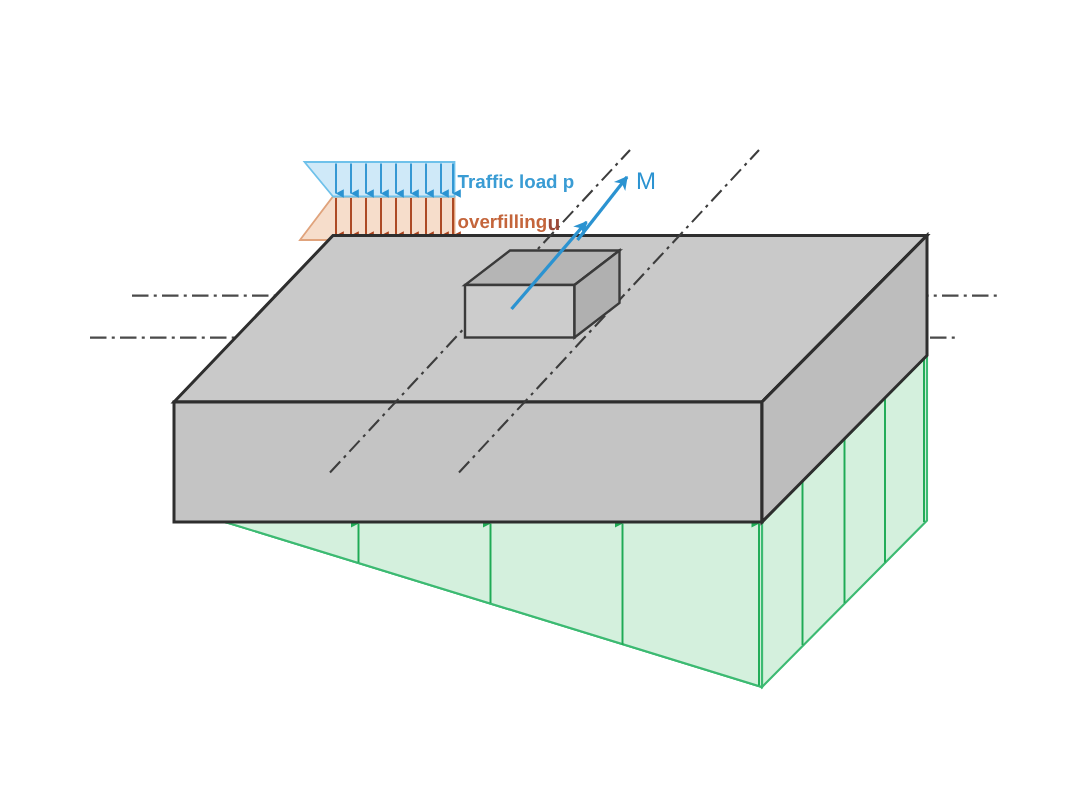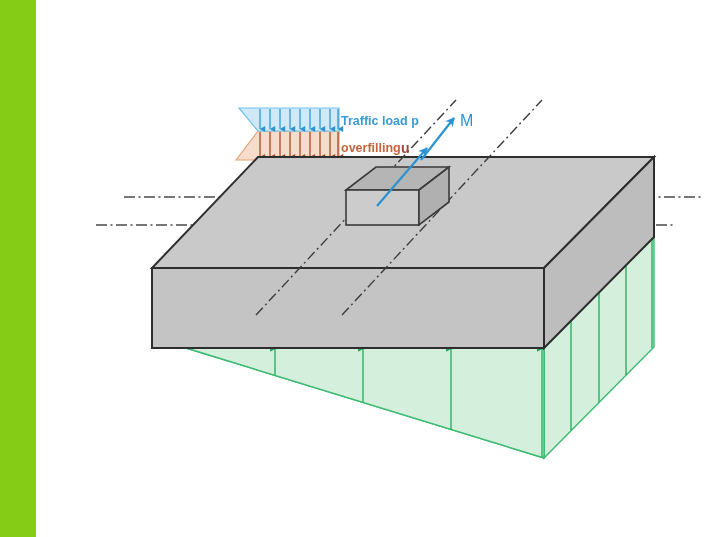--- a/index.html
+++ b/index.html
@@ -10,22 +10,21 @@
   body {
     width: 717px;
     height: 537px;
     overflow: hidden;
     font-family: "Liberation Sans", sans-serif;
   }
   #diagram-root {
     position: relative;
     width: 588px;
     height: 537px;
-    background: #84cc16;
-    padding-left: 36px;
+    background: #a21caf;
   }
   svg#scene {
     display: block;
     width: 717px;
     height: 537px;
   }
   .lbl {
     font-family: "Liberation Sans", sans-serif;
     font-size: 12.5px;
     font-weight: 600;

